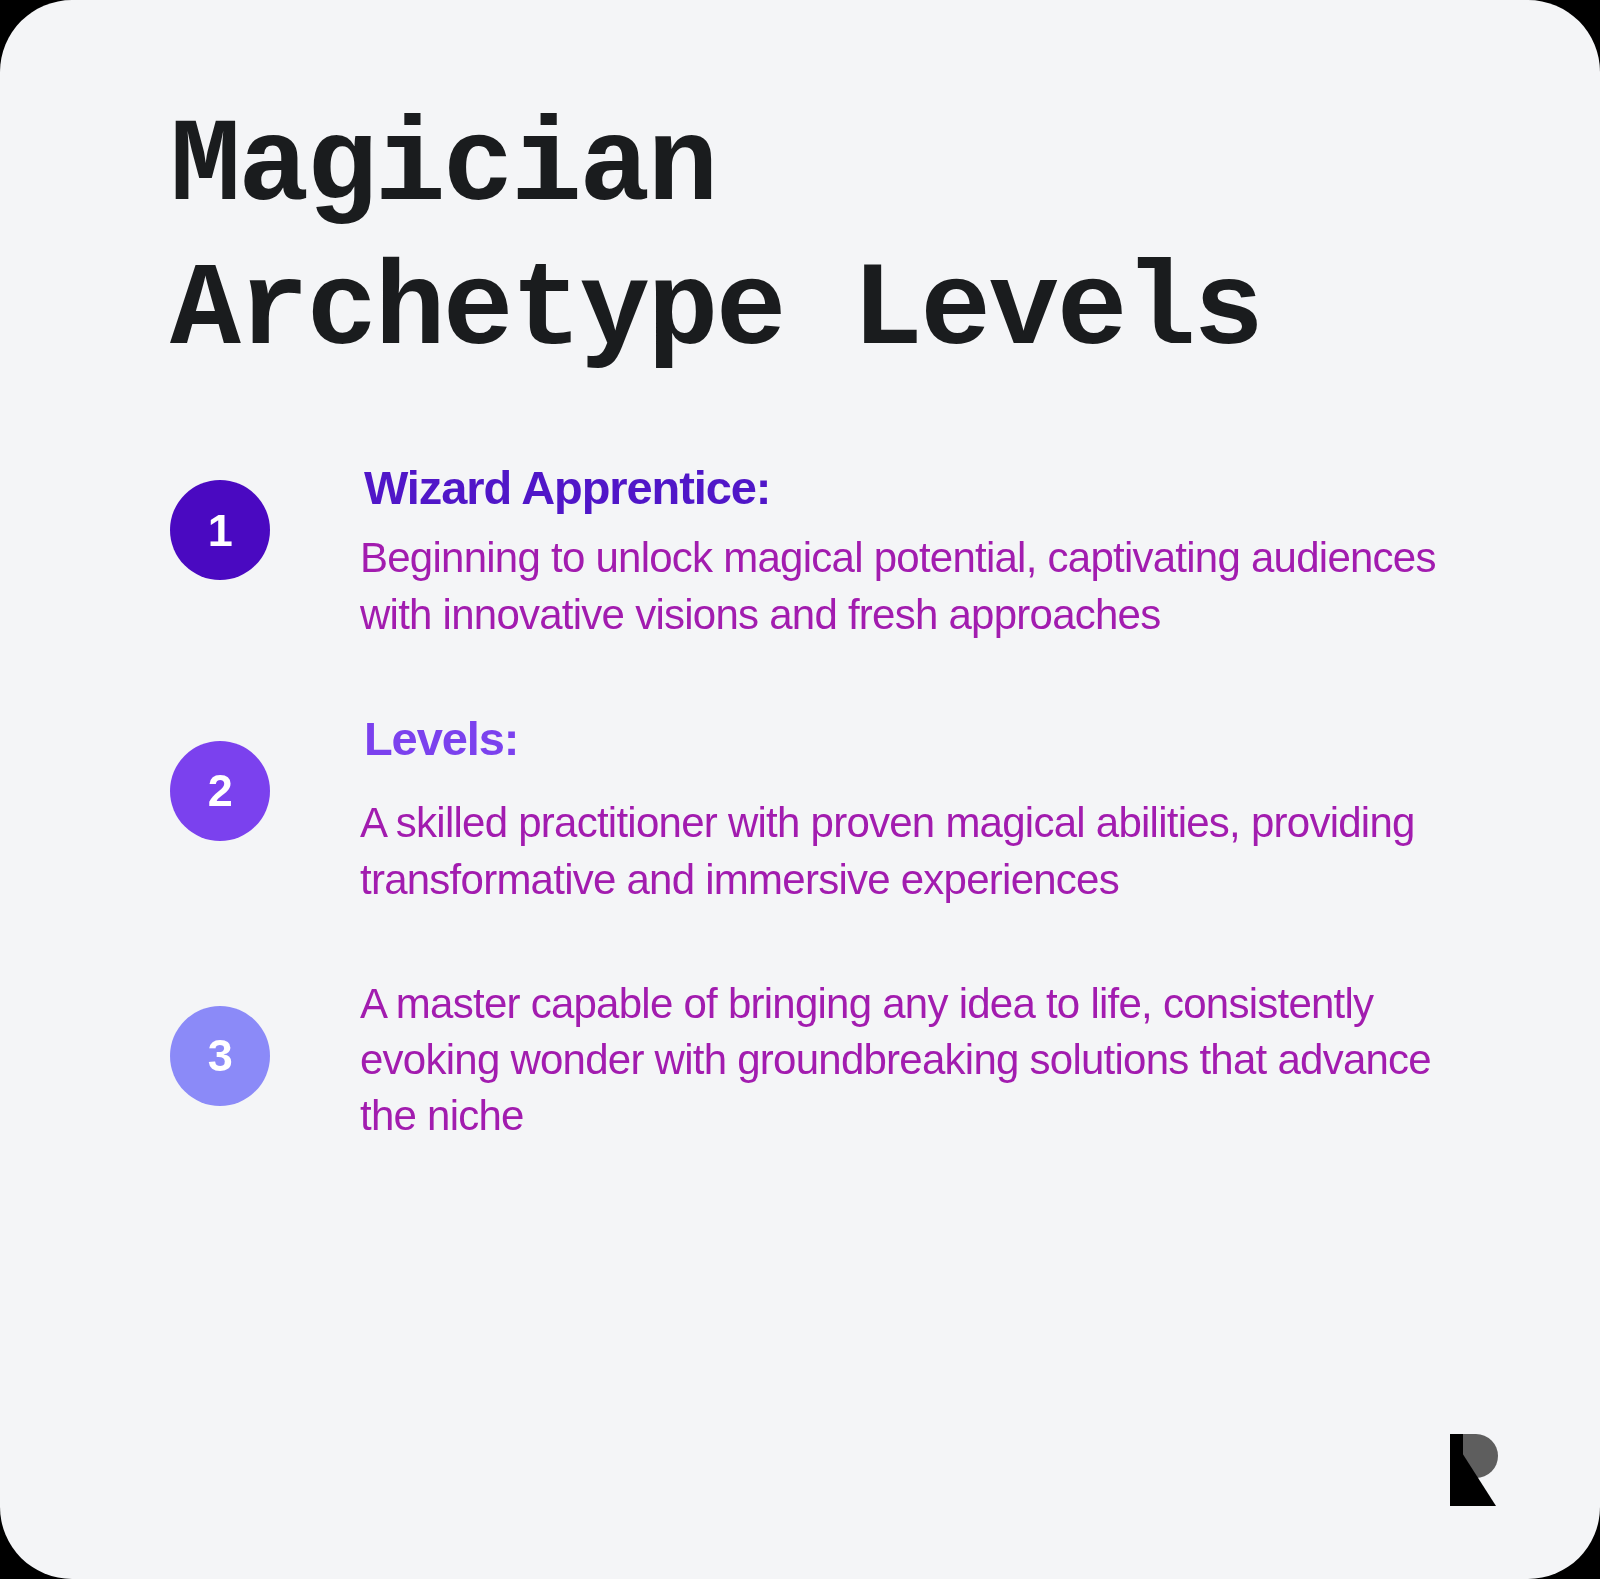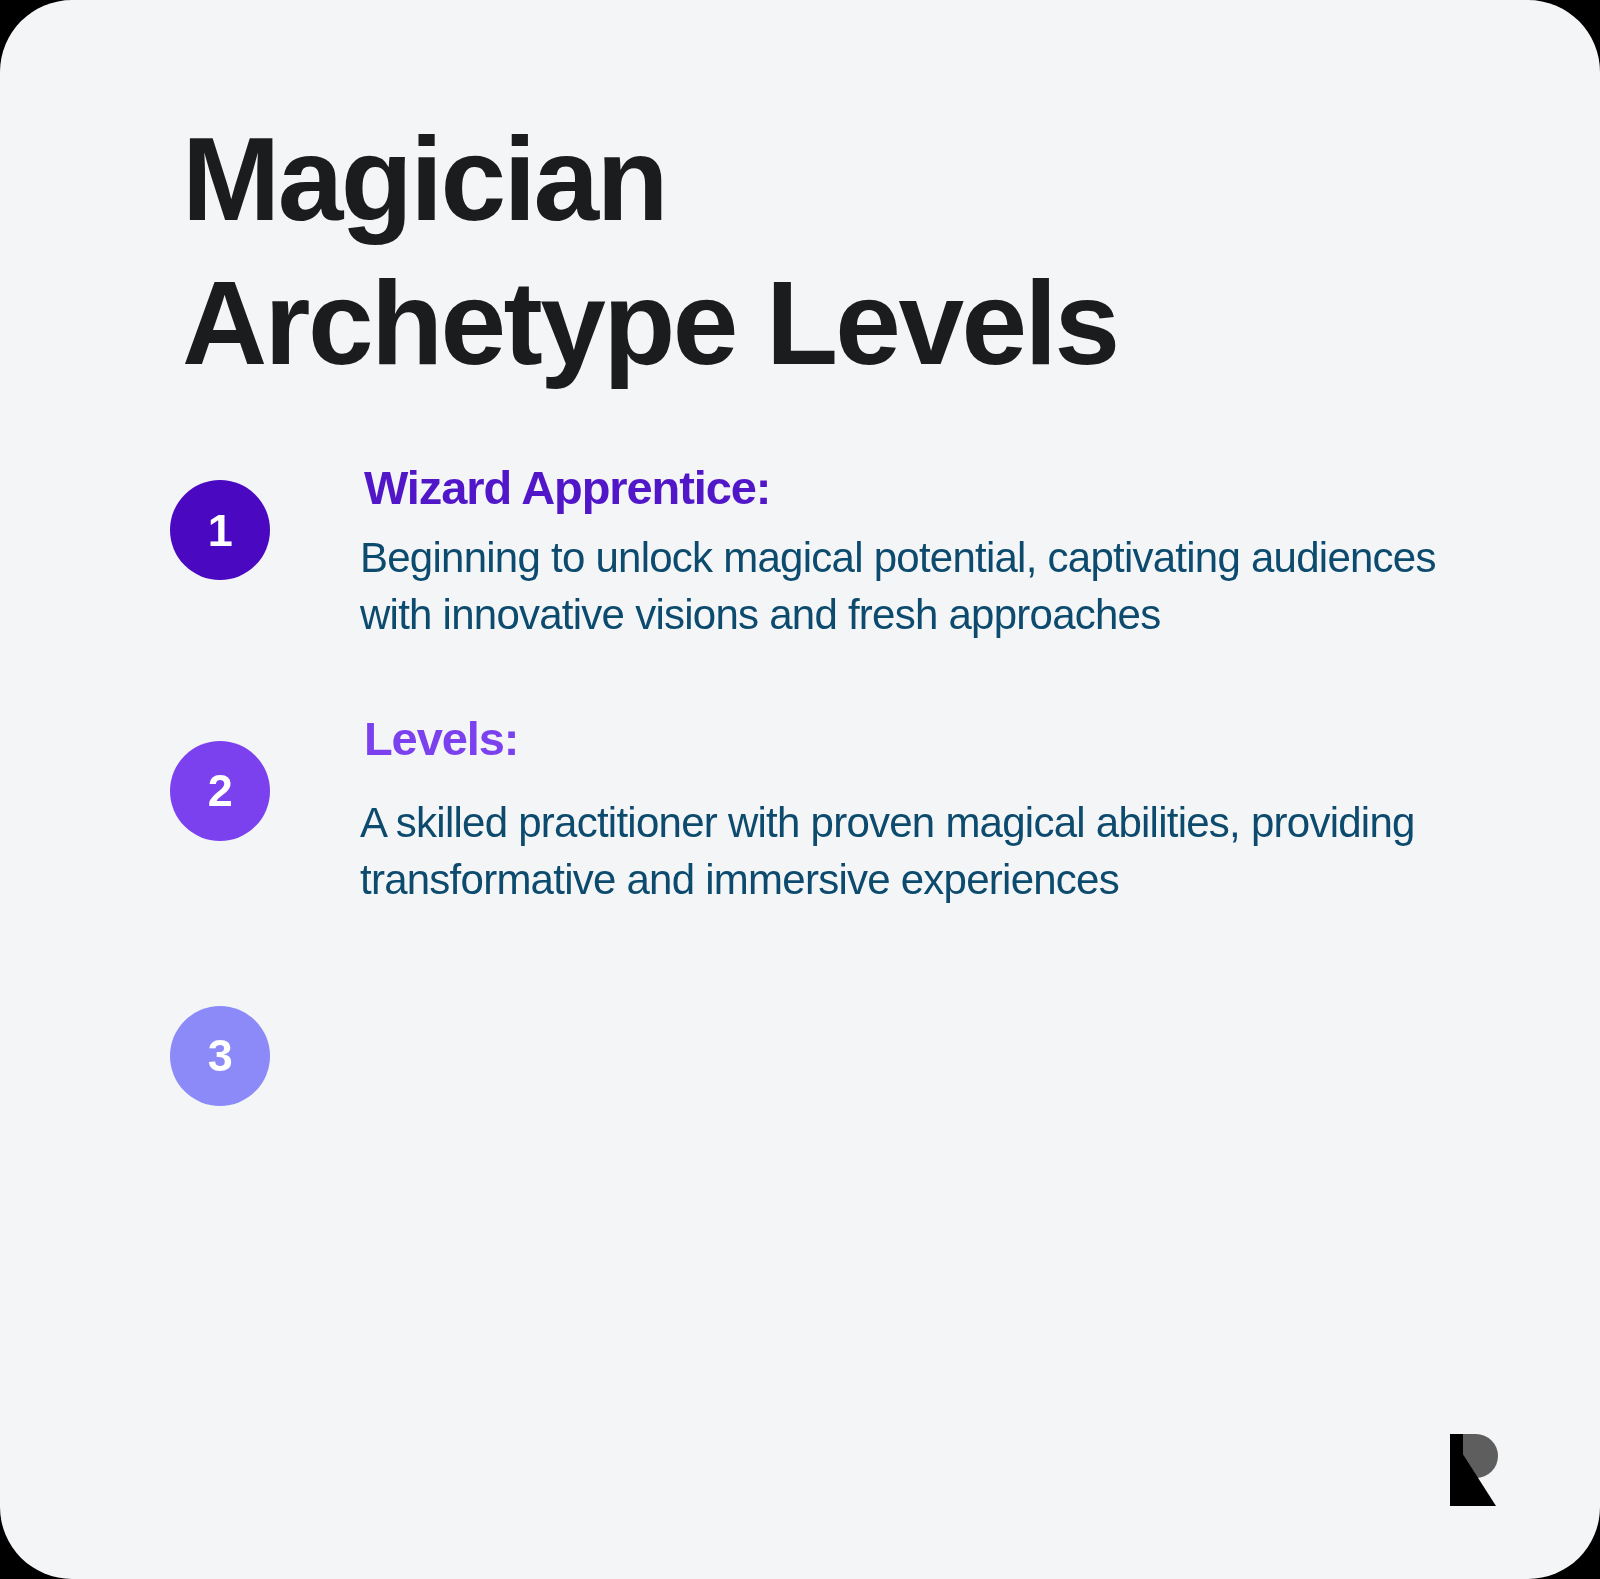--- a/index.html
+++ b/index.html
@@ -25,27 +25,28 @@
     background: #F4F5F7;
     border-radius: 72px;
     overflow: hidden;
   }
 
   .title {
     position: absolute;
     left: 170px;
     top: 96px;
     width: 1200px;
-    margin: 12px;
+    margin: 0;
     font-size: 118px;
     line-height: 1.22;
     font-weight: 700;
     letter-spacing: -2.6px;
     color: #1A1C1E;
     white-space: pre-line;
+    font-family: Liberation Mono, monospace;
   }
 
   .levels {
     position: absolute;
     left: 170px;
     top: 452px;
     width: 1280px;
   }
 
   .level {
@@ -89,21 +90,21 @@
   .level-heading.h1 { color: #5016C8; }
   .level-heading.h2 { color: #7B41EE; }
   .level-heading.h3 { color: #8B8AF8; }
 
   .level-desc {
     margin: 14px 0 0 0;
     font-size: 42px;
     line-height: 1.34;
     font-weight: 400;
     letter-spacing: -0.75px;
-    color: #0c4a6e;
+    color: #a21caf;
     max-width: 1078px;
   }
 
   .l2 .level-desc { margin-top: 28px; }
   .l3 .level-desc { margin-top: 26px; }
   .l2 .level-heading { padding-top: 0; }
   .l3 .level-heading { padding-top: 0; }
   .l2 .badge { top: 30px; }
   .l3 .badge { top: 30px; }
 
@@ -138,20 +139,21 @@
         <span>2</span>
       </div>
       <h2 class="level-heading h2">Levels:</h2>
       <p class="level-desc">A skilled practitioner with proven magical abilities, providing transformative and immersive experiences</p>
     </div>
 
     <div class="level l3">
       <div class="badge b3">
         <span>3</span>
       </div>
+      <p class="level-desc">A master capable of bringing any idea to life, consistently evoking wonder with groundbreaking solutions that advance the niche</p>
     </div>
 
   </div>
 
   <div class="logo">
     <svg width="70" height="80" viewBox="0 0 70 80" xmlns="http://www.w3.org/2000/svg">
       <path d="M10 4 H36 A22 22 0 0 1 36 48 H10 Z" fill="#5E5E5E"></path>
       <path d="M10 4 L56 76 H10 Z" fill="#000000"></path>
       <rect x="10" y="4" width="13" height="72" fill="#000000"></rect>
     </svg>

